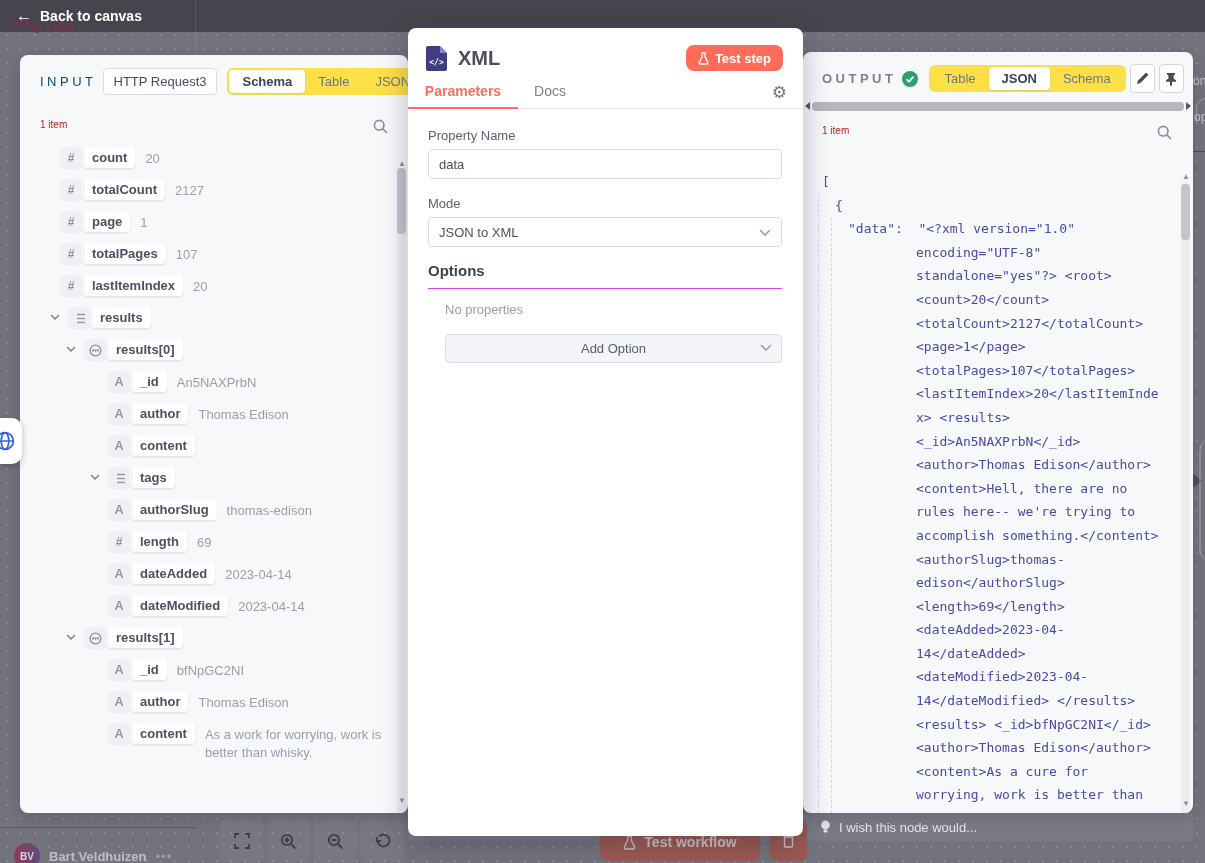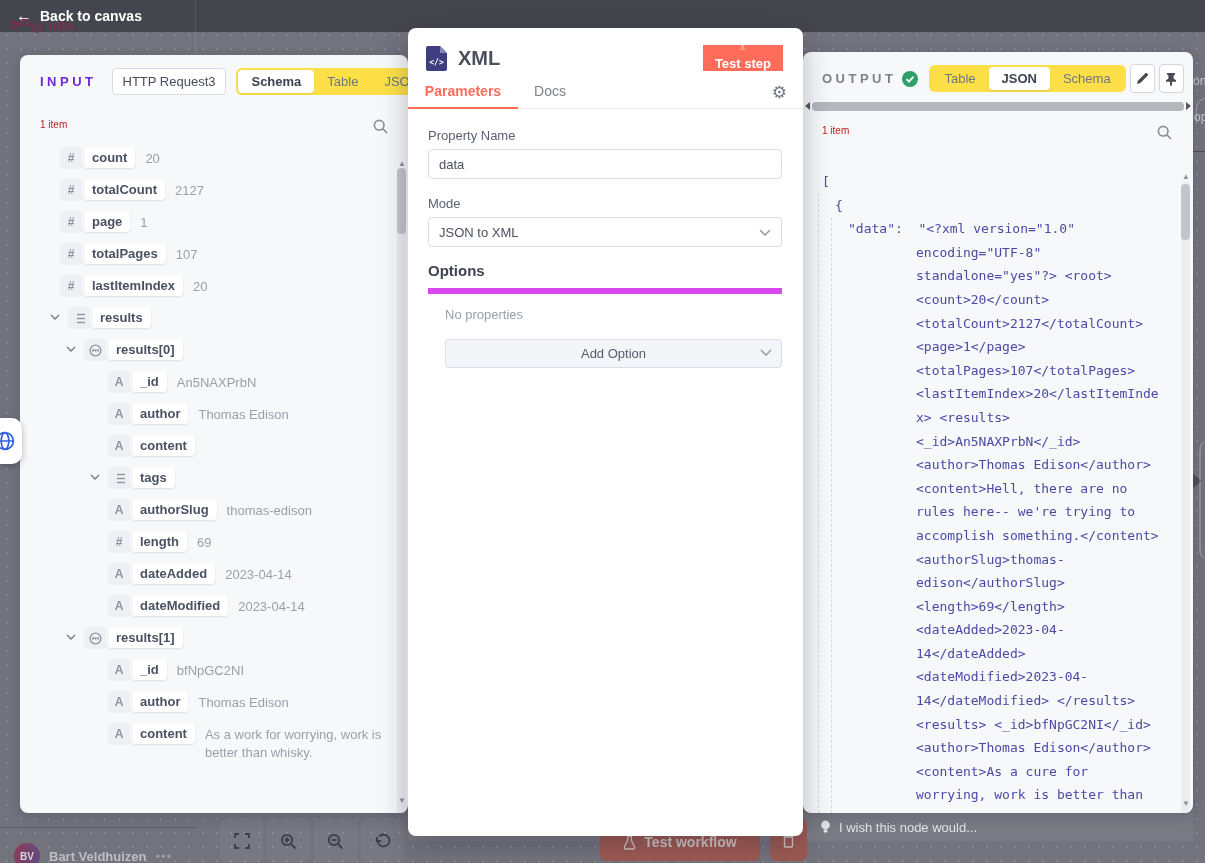--- a/index.html
+++ b/index.html
@@ -52,56 +52,56 @@
   .node-sliver svg { position:absolute; left:-6px; top:12px; }
   
   .panel { position:absolute; background:#f7f8fa; z-index:10; overflow:hidden; box-shadow:0 4px 16px rgba(20,20,40,.18); }
   .pill-tabs { background:#fde047; border-radius:6px; padding:2px; display:flex; align-items:center; }
   .pill-tab { padding:4px 13px; font-size:13px; color:#6f7683; border-radius:4px; cursor:pointer; white-space:nowrap; }
   .pill-tab.active { background:#ffffff; color:#3c4354; font-weight:700; box-shadow:0 1px 2px rgba(40,50,70,.12); }
   .count-row { display:flex; justify-content:space-between; font-size:10px; color:#b91c1c; }
   
   .input-panel { left:20px; top:55px; width:388px; height:758px; border-radius:8px; }
   .ip-head { display:flex; align-items:center; padding:13px 14px 0 20px; gap:4px; }
-  .ip-label { font-size:13px; font-weight:700; letter-spacing:3.5px; color:#6d28d9; margin-right:11px; }
+  .ip-label { font-size:13px; font-weight:400; letter-spacing:3.5px; color:#0c4a6e; margin-right:2px; }
   .src-btn { border:1px solid #d7dbe2; background:#fff; border-radius:4px; padding:5px 10px; font-size:13px;
     color:#454c5c; cursor:pointer; white-space:nowrap; font-family:inherit; }
   .ip-count { padding:0 20px; margin-top:24px; }
   .schema { margin-top:13px; display:flex; flex-direction:column; gap:10px; }
   .srow { display:flex; align-items:flex-start; min-height:22px; }
   .srow .chev { width:18px; display:flex; align-items:center; justify-content:flex-start; padding-top:7px; cursor:pointer; }
   .type-ico { width:22px; height:22px; background:#eef0f3; border-radius:3px; color:#8d93a0; font-size:12px;
     font-weight:700; display:flex; align-items:center; justify-content:center; flex:none; }
   .key-pill { margin-left:2px; background:#fff; border-radius:4px; padding:3px 8px; font-size:13px; color:#4a5160;
     font-weight:600; box-shadow:0 1px 2px rgba(40,50,70,.14); cursor:grab; white-space:nowrap; }
   .sval { margin-left:10px; font-size:13px; color:#9aa0ab; padding-top:3px; line-height:18px; }
   .sval.wrap { max-width:192px; }
   .vscroll { position:absolute; width:9px; border-radius:4px; background:#ededf0; }
   .vthumb { position:absolute; left:0; width:9px; background:#c3c5ca; border-radius:4px; }
   .scroll-arrow { position:absolute; font-size:8px; color:#8f939c; }
   
   .modal { position:absolute; left:408px; top:28px; width:395px; height:808px; background:#fff; border-radius:8px;
     z-index:20; box-shadow:0 8px 28px rgba(20,20,40,.28); }
   .m-head { display:flex; align-items:center; padding:17px 20px 0 18px; gap:11px; }
   .m-title { font-size:20px; font-weight:700; color:#4c4f5c; flex:1; }
-  .test-step { background:#ff6d5a; color:#fff; border:none; border-radius:0; height:26px; padding:0 12px;
-    font-size:13px; font-weight:600; display:flex; align-items:center; gap:6px; font-family:inherit; cursor:pointer;flex-direction:column; }
+  .test-step { background:#ff6d5a; color:#fff; border:none; border-radius:8px; height:26px; padding:0 12px;
+    font-size:13px; font-weight:600; display:flex; align-items:center; gap:6px; font-family:inherit; cursor:pointer; }
   .m-tabs { position:relative; display:flex; margin-top:9px; border-bottom:1px solid #e7e9ee; height:29px; }
   .m-tab { width:110px; text-align:center; font-size:14px; color:#7d828e; cursor:pointer; padding-top:3px; }
   .m-tab.active { color:#ff6d5a; font-weight:600; }
   .m-underline { position:absolute; left:0; bottom:-1px; width:110px; height:2px; background:#ff6d5a; }
   .m-tab.docs { width:64px; }
   .gear { position:absolute; right:16px; top:2px; font-size:17px; color:#6f7580; cursor:pointer; }
   .m-form { padding:19px 21px 0 20px; }
   .f-label { font-size:13px; color:#5a6170; margin-bottom:6px; }
   .f-select, .f-input { height:30px; border:1px solid #d9dde4; border-radius:4px; background:#fff; display:flex;
     align-items:center; padding:0 10px; font-size:13px; color:#49505e; cursor:pointer; }
   .f-select { justify-content:space-between; }
   .f-group { margin-bottom:17px; }
-  .opt-head { font-size:15px; font-weight:700; color:#3d4350; padding-bottom:9px; border-bottom:6px solid #d946ef; margin-top:-2px; }
+  .opt-head { font-size:15px; font-weight:700; color:#3d4350; padding-bottom:9px; border-bottom:1px solid #d946ef; margin-top:-2px; }
   .no-props { margin:13px 0 0 17px; font-size:13px; color:#99a0ac; }
   .add-opt { margin:17px 0 0 17px; height:29px; background:#f4f5f8; border:1px solid #d9dde4; border-radius:4px;
     position:relative; display:flex; align-items:center; justify-content:center; font-size:13px; color:#555c6a; cursor:pointer; }
   .add-opt .chev-abs { position:absolute; right:9px; top:9px; }
   
   .output-panel { left:803px; top:52px; width:390px; height:761px; border-radius:8px; }
   .op-head { display:flex; align-items:center; padding:12px 9px 0 19px; }
   .op-label { font-size:13px; font-weight:700; letter-spacing:3.5px; color:#7c818d; }
   .op-check { margin-left:6px; display:flex; }
   .op-head .pill-tabs { margin-left:11px; }

